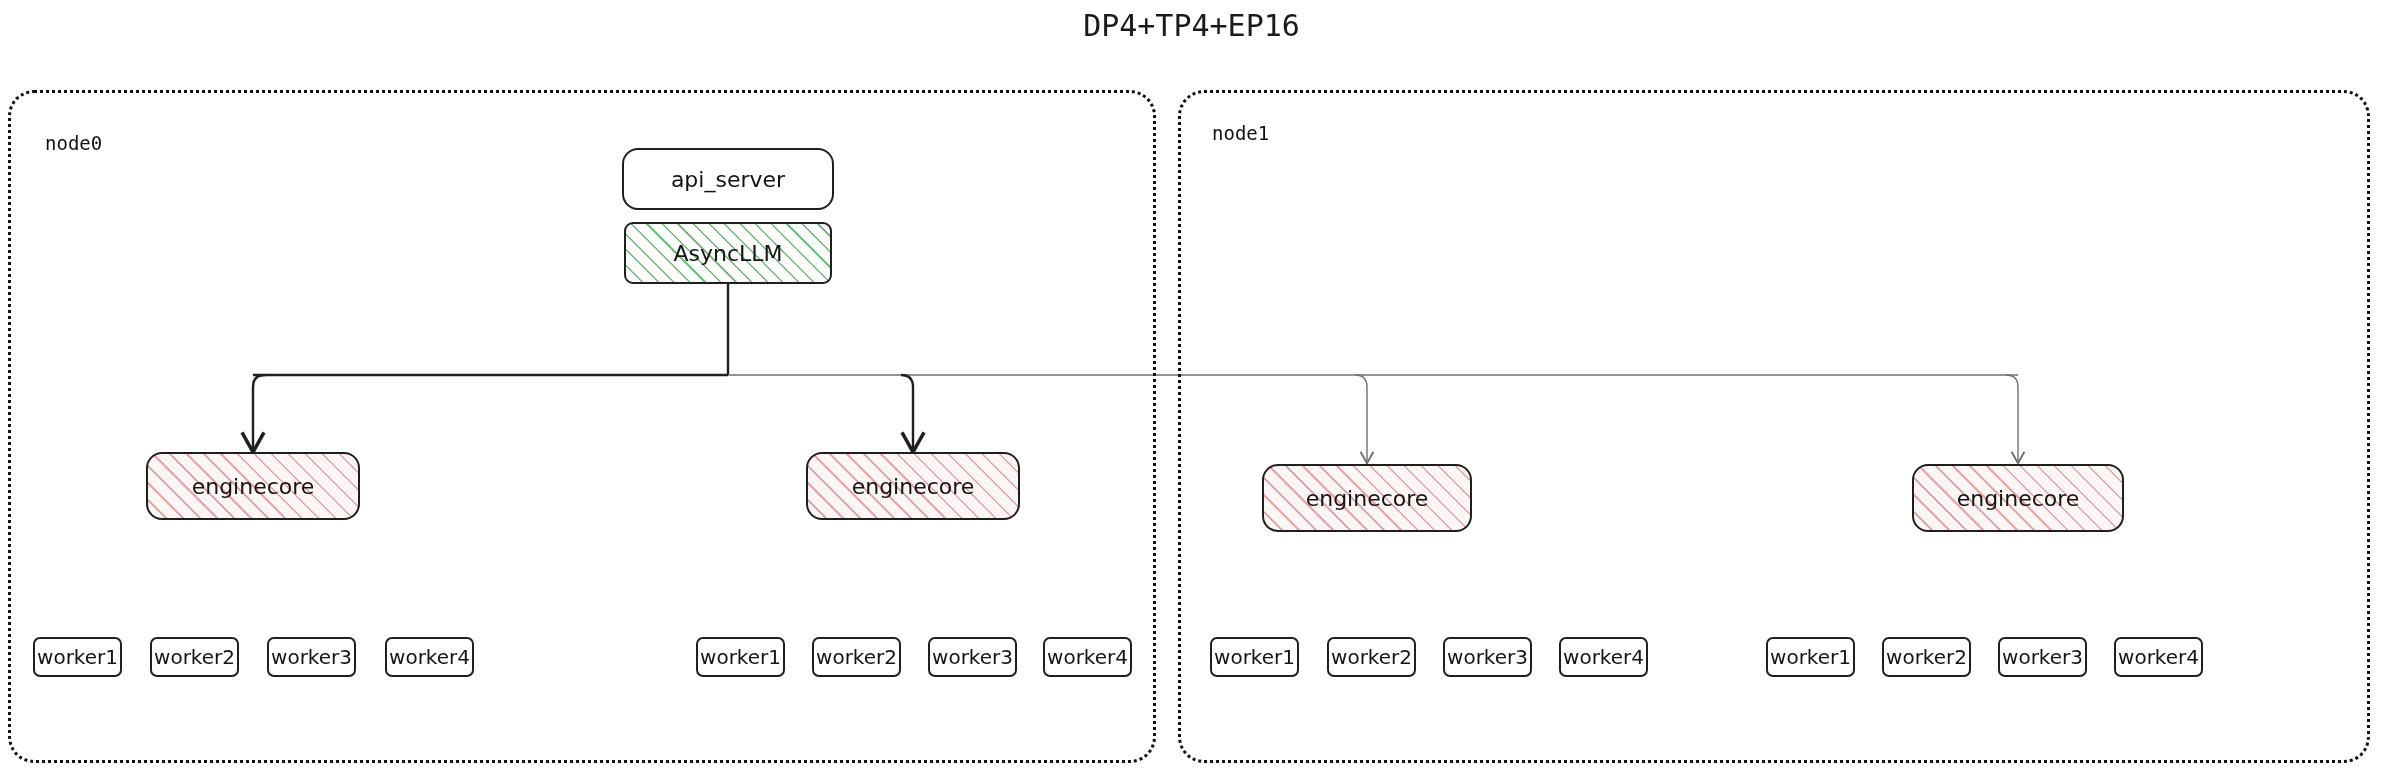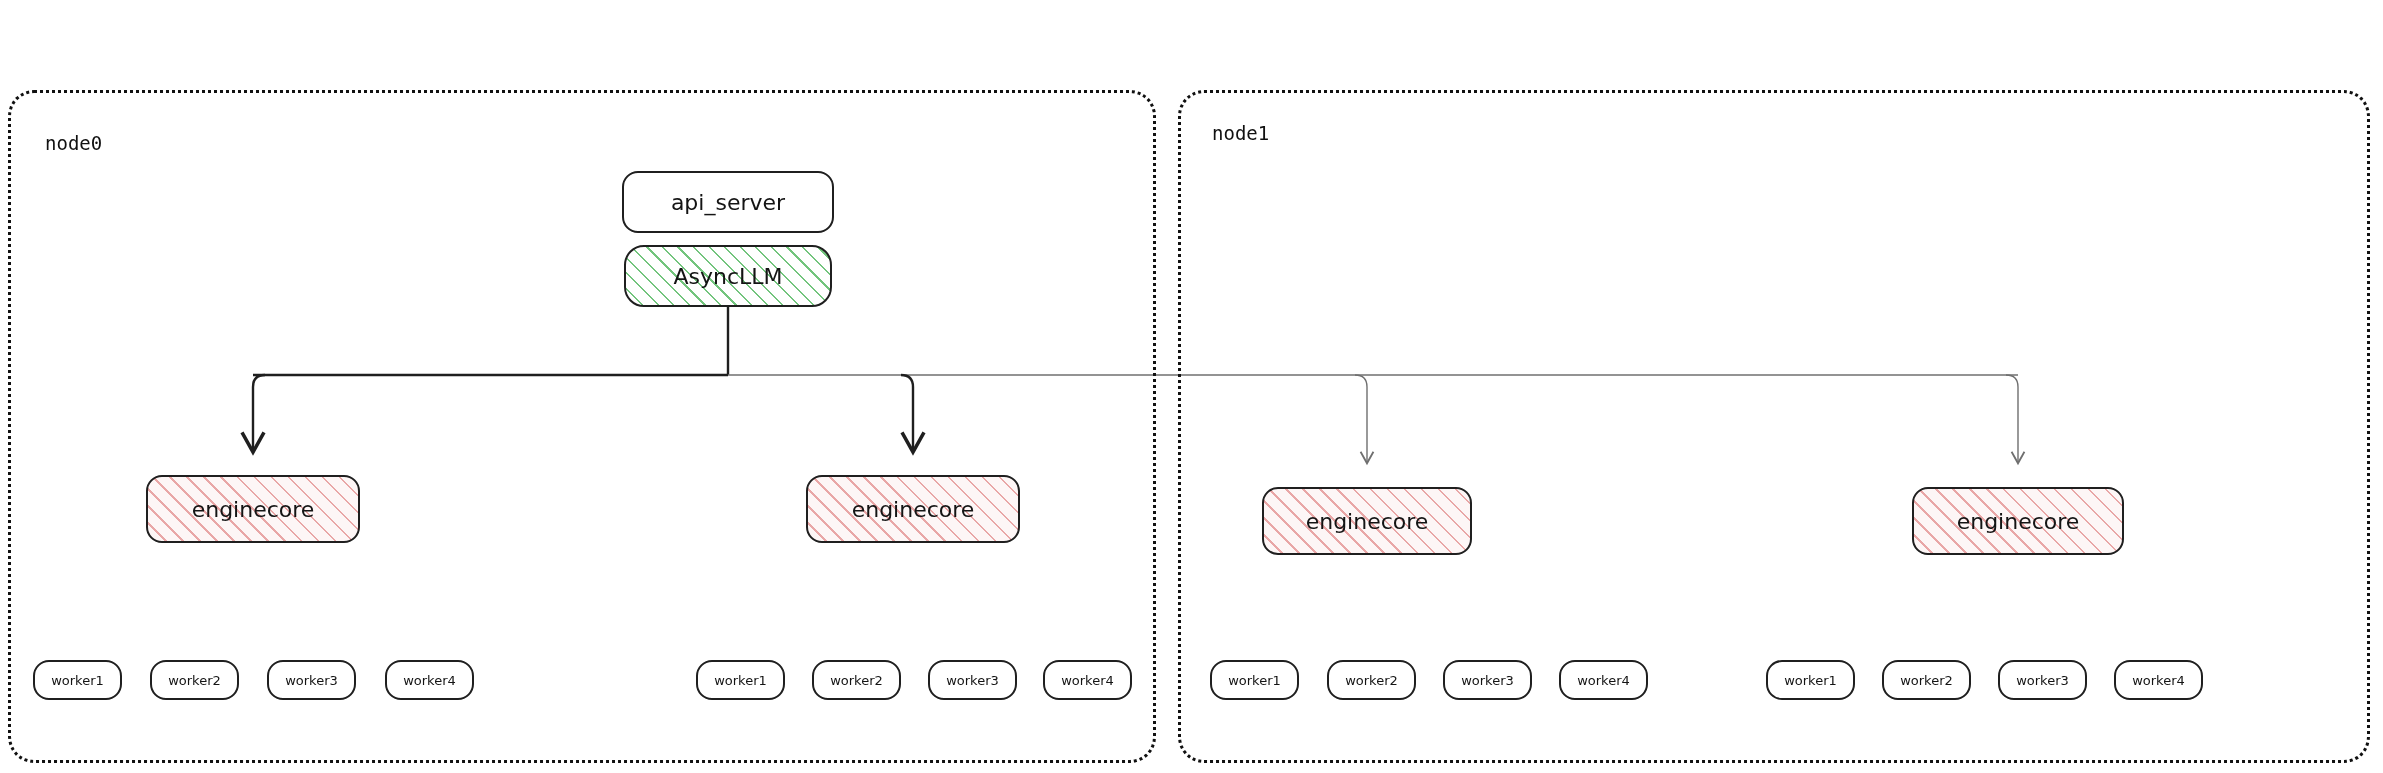--- a/index.html
+++ b/index.html
@@ -57,30 +57,29 @@
     display: flex;
     align-items: center;
     justify-content: center;
     border: 2.5px solid #1f1f1f;
     border-radius: 14px;
     background: #ffffff;
     color: #141414;
     font-size: 21px;
     font-family: "DejaVu Sans", sans-serif;
     white-space: nowrap;
-    margin-top: 23px;
   }
 
   .rbox.api {
     border-radius: 16px;
     font-size: 22px;
   }
 
   .rbox.asyncllm {
-    border-radius: 20px;
+    border-radius: 9px;
     font-size: 22px;
     background-color: #ffffff;
     background-image: repeating-linear-gradient(
         45deg,
         rgba(90, 186, 102, 0.85) 0px,
         rgba(90, 186, 102, 0.85) 1.6px,
         rgba(255,255,255,0) 1.6px,
         rgba(255,255,255,0) 11px);
   }
 
@@ -90,23 +89,23 @@
     background-color: #fdf6f6;
     background-image: repeating-linear-gradient(
         45deg,
         rgba(226, 140, 140, 0.75) 0px,
         rgba(226, 140, 140, 0.75) 1.6px,
         rgba(255,255,255,0) 1.6px,
         rgba(255,255,255,0) 12px);
   }
 
   .rbox.worker {
-    border-radius: 16px;
+    border-radius: 7px;
     border-width: 2.5px;
-    font-size: 13px;
+    font-size: 20px;
   }
 
   .rbox .boxlabel {
     position: relative;
     z-index: 2;
     background: transparent;
   }
 
   svg.edges {
     position: absolute;
@@ -114,20 +113,21 @@
     width: 2383px;
     height: 773px;
     pointer-events: none;
   }
 </style>
 </head>
 <body>
 
 <div id="canvas">
 
+  <div class="title">DP4+TP4+EP16</div>
 
   <svg class="edges" viewBox="0 0 2383 773" xmlns="http://www.w3.org/2000/svg">
     <defs>
       <marker id="arrow-dark" viewBox="0 0 12 12" refX="9" refY="6" markerWidth="11" markerHeight="11" orient="auto-start-reverse">
         <path d="M 1 1 L 10 6 L 1 11" fill="none" stroke="#1f1f1f" stroke-width="1.6"></path>
       </marker>
       <marker id="arrow-light" viewBox="0 0 12 12" refX="9" refY="6" markerWidth="11" markerHeight="11" orient="auto-start-reverse">
         <path d="M 1 1 L 10 6 L 1 11" fill="none" stroke="#6f6f6f" stroke-width="1.4"></path>
       </marker>
     </defs>

